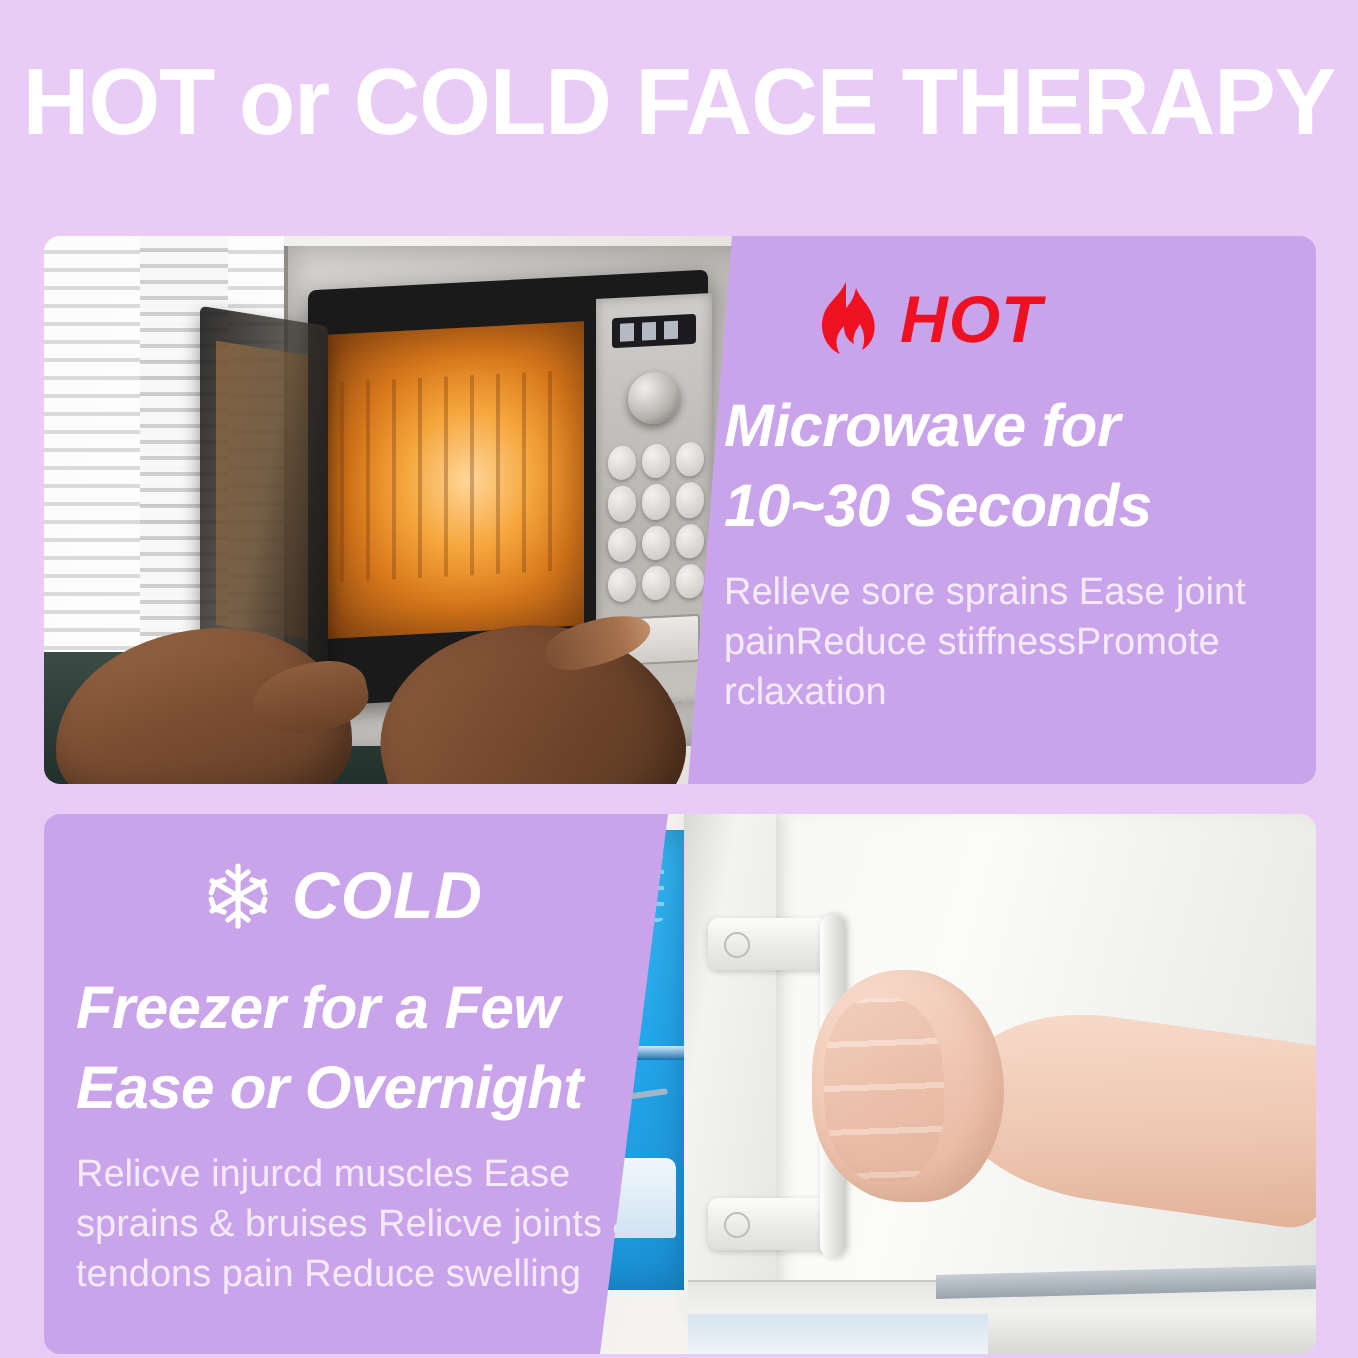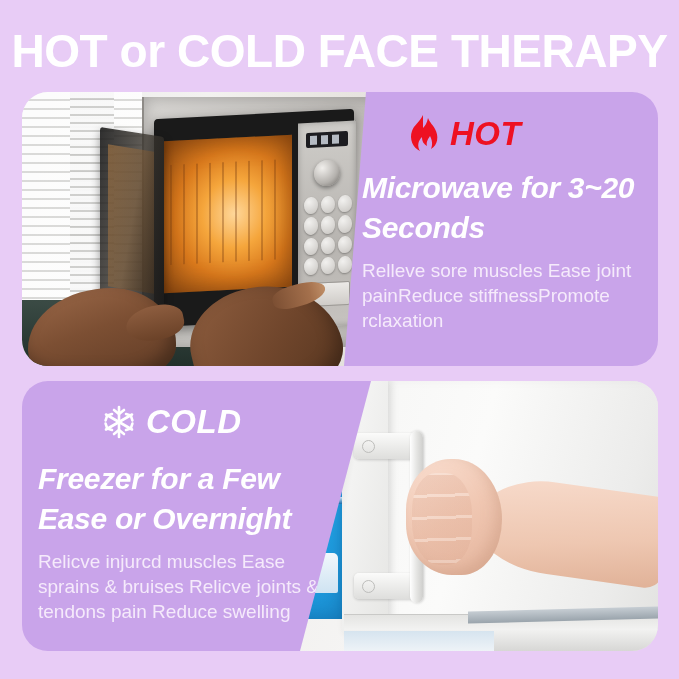--- a/index.html
+++ b/index.html
@@ -29,21 +29,22 @@
     letter-spacing: -0.5px;
     line-height: 54px;
     transform: scaleX(0.98);
     white-space: nowrap;
   }
 
   
   .card {
     position: absolute;
     overflow: hidden;
-    border-radius: 26px;
+    border-radius: 8px;
+    margin-top: 26px;
   }
   .card-hot {
     left: 22px;
     top: 92px;
     width: 636px;
     height: 274px;
   }
   .card-cold {
     left: 22px;
     top: 381px;
@@ -310,21 +311,20 @@
   }
   .panel-hot {
     right: 0;
     width: 314px;
     clip-path: polygon(22px 0, 100% 0, 100% 100%, 0 100%);
   }
   .panel-cold {
     left: 0;
     width: 312px;
     clip-path: polygon(0 0, 100% 0, 278px 100%, 0 100%);
-    padding-left: 37px;
   }
 
   
   .badge {
     display: flex;
     align-items: center;
     gap: 10px;
   }
   .badge-label {
     font-family: "Liberation Sans", sans-serif;
@@ -405,23 +405,23 @@
 
   <div class="panel panel-hot">
 
     <div class="badge badge-hot">
       <svg class="icon-flame" width="34" height="40" viewBox="0 0 34 40">
         <path d="M17 1 C13 9 8 11 6 17 C3 25 7 34 14 37 C11 32 12 27 16 23 C16 28 18 30 21 32 C20 28 22 25 24 22 C26 26 27 30 25 35 C32 31 33 22 29 15 C27 11 24 9 22 4 C21 9 19 12 17 14 C17 9 17 5 17 1 Z" fill="#EE1122"></path>
       </svg>
       <span class="badge-label">HOT</span>
     </div>
 
-    <div class="headline headline-hot">Microwave for 3~20 Seconds</div>
-
-    <div class="body-text body-hot">Relleve sore muscles Ease joint painReduce stiffnessPromote rclaxation</div>
+    <div class="headline headline-hot">Microwave for 10~30 Seconds</div>
+
+    <div class="body-text body-hot">Relleve sore sprains Ease joint painReduce stiffnessPromote rclaxation</div>
   </div>
 </div>
 
 <div class="card card-cold">
 
   <div class="photo photo-freezer">
     <div class="fz-bg"></div>
     <div class="fz-interior"></div>
     <div class="fz-waves"></div>
     <div class="fz-shelf"></div>

